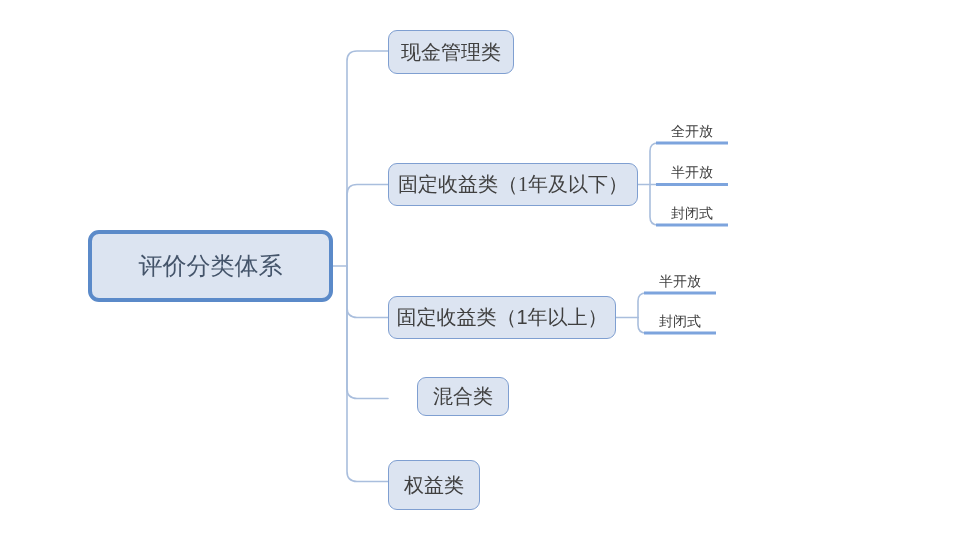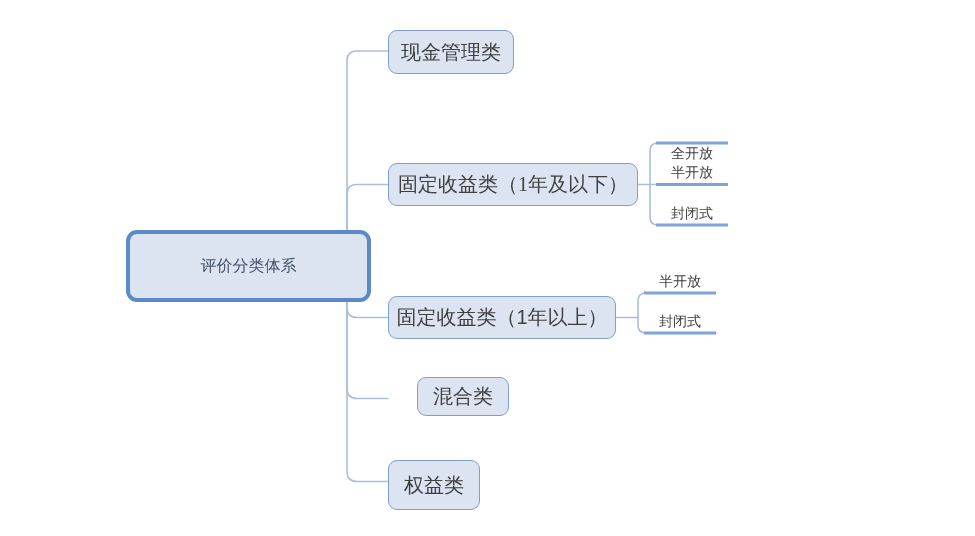--- a/index.html
+++ b/index.html
@@ -21,22 +21,21 @@
     border-radius:9px;
     color:var(--branch-text,#404040);
     font-size:20px;
     cursor:default;
     white-space:nowrap;
   }
   .node.root{
     border:4px solid var(--root-border,#5b8ac9);
     border-radius:11px;
     color:var(--root-text,#44546a);
-    font-size:16px;
-    margin-left:38px;
+    font-size:24px;
   }
   .leaf-label{
     position:absolute;width:72px;height:22px;
     display:flex;align-items:flex-end;justify-content:center;
     color:var(--branch-text,#404040);
     font-size:14px;line-height:20px;
     white-space:nowrap;
   }
 </style>
 </head>
@@ -85,21 +84,21 @@
   </div>
 
   <div class="node" style="left:388px;top:377px;width:92px;height:39px;margin-left:29px;">
     <span>混合类</span>
   </div>
 
   <div class="node" style="left:388px;top:460px;width:92px;height:50px;">
     <span>权益类</span>
   </div>
 
-  <div class="leaf-label" style="left:656px;top:119px;margin-top:22px;">
+  <div class="leaf-label" style="left:656px;top:119px;">
     <span>全开放</span>
   </div>
   <div class="leaf-label" style="left:656px;top:160px;">
     <span>半开放</span>
   </div>
   <div class="leaf-label" style="left:656px;top:201px;">
     <span>封闭式</span>
   </div>
 
   <div class="leaf-label" style="left:644px;top:269px;">

